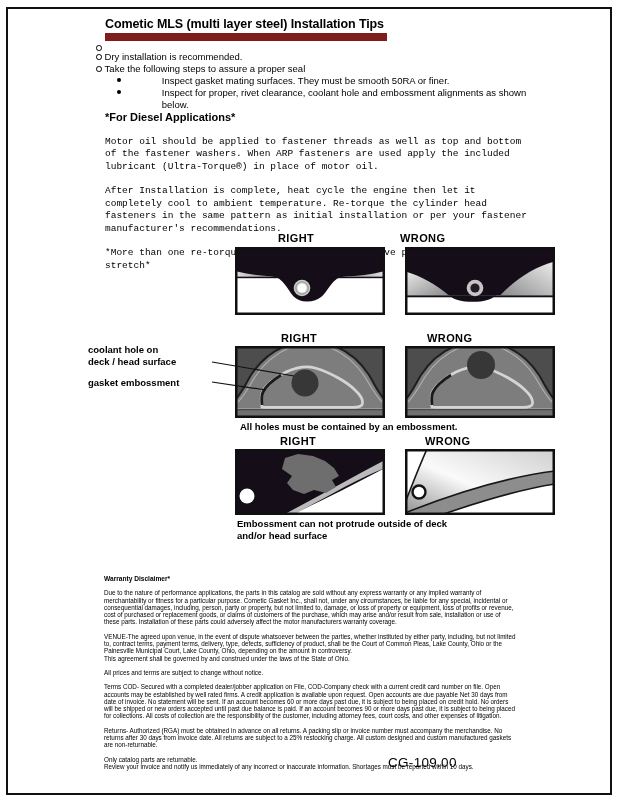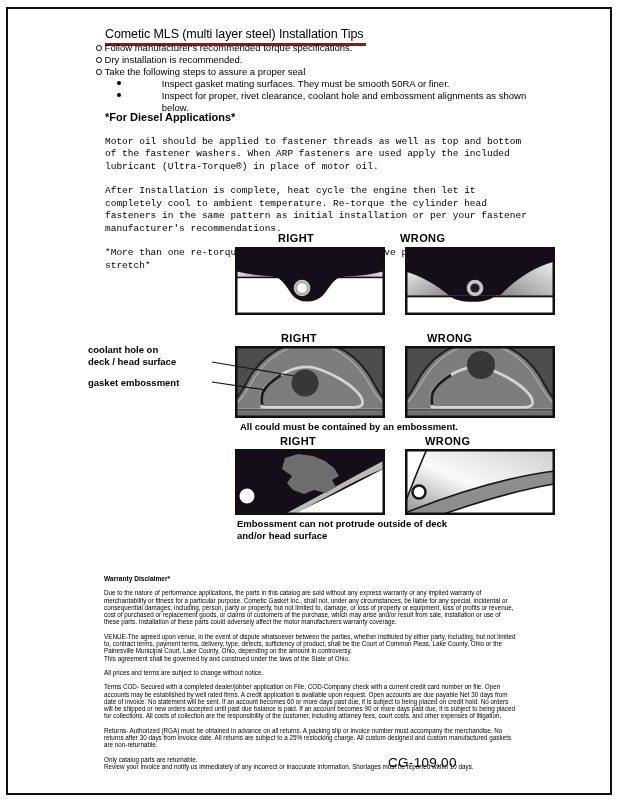--- a/index.html
+++ b/index.html
@@ -1,20 +1,20 @@
 <!DOCTYPE html>
 <html><head>
 <meta charset="utf-8">
 <style>
   html,body{margin:0;padding:0;background:#ffffff;}
   .page{position:relative;width:618px;height:800px;background:#ffffff;overflow:hidden;
         font-family:"Liberation Sans",sans-serif;color:#000;}
   .frame{position:absolute;left:6px;top:7px;right:6px;bottom:5px;border:2px solid #101010;}
-  .title{position:absolute;left:105px;top:27px;margin:0;font-size:12.5px;font-weight:normal;
-         letter-spacing:-0.1px;border-bottom:3px solid #7f1d1d;padding:0 3px 2px 0;display:inline-block;}
+  .title{position:absolute;left:105px;top:17px;margin:0;font-size:12.5px;font-weight:bold;
+         letter-spacing:-0.1px;border-bottom:8px solid #7f1d1d;padding:0 3px 2px 0;display:inline-block;}
   .tips{position:absolute;left:96px;top:42px;width:440px;font-size:9.5px;line-height:12px;}
   .tiprow{display:flex;align-items:flex-start;}
   .tiprow.sub{margin-left:21px;gap:38px;}
   .dot-open{flex:0 0 auto;width:3.6px;height:3.6px;border:1px solid #000;border-radius:50%;margin:3.2px 3px 0 0;}
   .dot-solid{flex:0 0 auto;width:3.8px;height:3.8px;background:#000;border-radius:50%;margin:3.4px 3px 0 0;}
   .diesel{position:absolute;left:105px;top:111px;width:428px;font-size:9.5px;line-height:12.5px;}
   .diesel h2{margin:0 0 6px 0;font-size:11px;font-weight:bold;}
   .diesel p{margin:12px 0 10px 0;font-family:Liberation Mono, monospace;}
   .lbl{position:absolute;font-size:11px;font-weight:700;letter-spacing:0.4px;}
   .panel{position:absolute;display:block;}
@@ -31,21 +31,20 @@
 <body>
 
 <div class="page">
   <div class="frame"></div>
 
   <h1 class="title">Cometic MLS (multi layer steel) Installation Tips</h1>
 
   <div class="tips">
     <div class="tiprow">
       <span class="dot-open"></span>
-      <span>Follow manufacturer's recommended torque specifications.</span>
     </div>
     <div class="tiprow">
       <span class="dot-open"></span>
       <span>Dry installation is recommended.</span>
     </div>
     <div class="tiprow">
       <span class="dot-open"></span>
       <span>Take the following steps to assure a proper seal</span>
     </div>
     <div class="tiprow sub">
@@ -153,21 +152,21 @@
     <path d="M27,59 C26.5,54 26.5,49 28,46 C31,40 38,34 46,29" fill="none" stroke="#1b1b1b" stroke-width="2.8"></path>
     <circle cx="76" cy="19" r="14" fill="#373737"></circle>
     <rect x="1.25" y="1.25" width="147.5" height="69.5" fill="none" stroke="#101010" stroke-width="2.5"></rect>
   </svg>
 
   <svg class="leader" width="300" height="70" viewBox="0 0 300 70">
     <line x1="92" y1="22" x2="174" y2="36" stroke="#111111" stroke-width="1.2"></line>
     <line x1="92" y1="42" x2="146" y2="50" stroke="#111111" stroke-width="1.2"></line>
   </svg>
 
-  <div class="cap" style="left:240px;top:421px;">All could must be contained by an embossment.</div>
+  <div class="cap" style="left:240px;top:421px;">All holes must be contained by an embossment.</div>
 
   <span class="lbl" style="left:280px;top:435px;">RIGHT</span>
   <span class="lbl" style="left:425px;top:435px;">WRONG</span>
 
   <svg class="panel" style="left:235px;top:449px;" width="150" height="66" viewBox="0 0 150 66">
     <defs>
       <linearGradient id="r3ra" x1="0" y1="0" x2="1" y2="1">
         <stop offset="0" stop-color="#e2e2e2"></stop>
           <stop offset="1" stop-color="#979797"></stop>
       </linearGradient>

